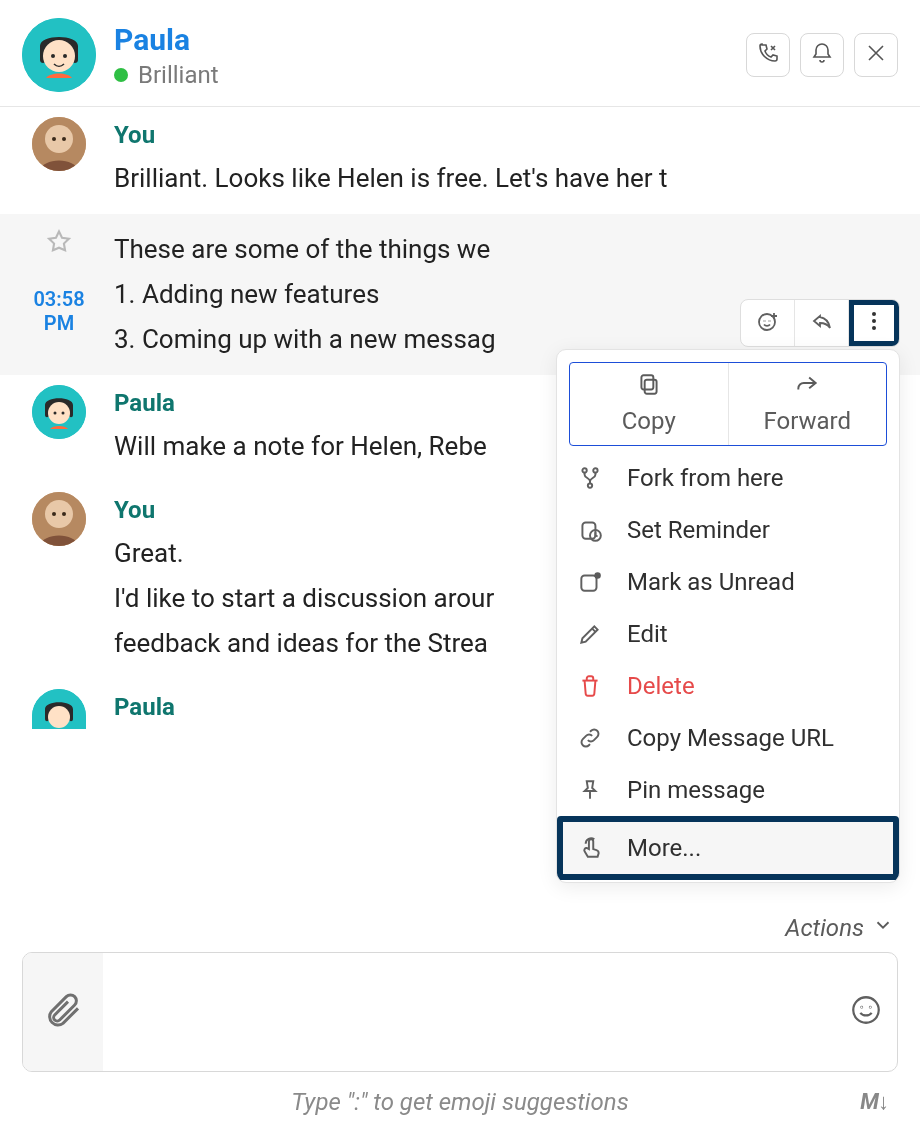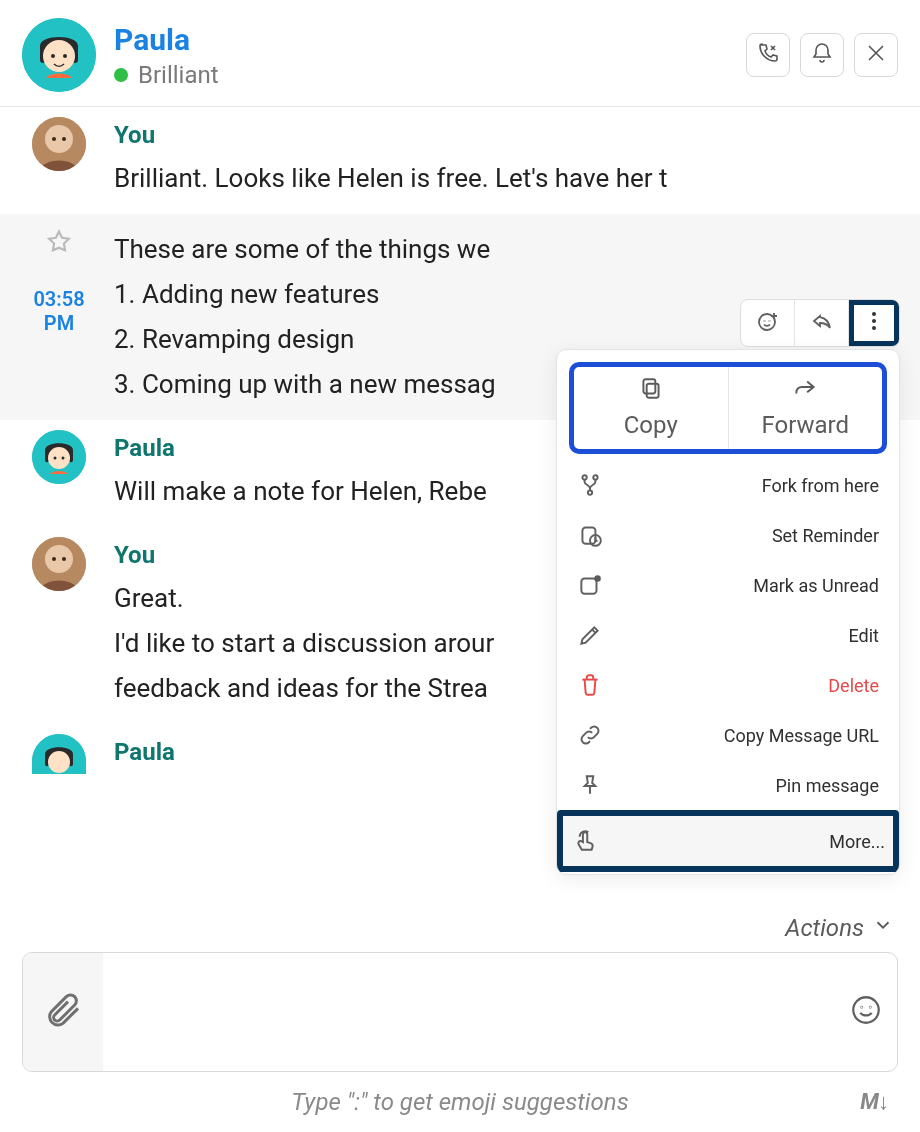--- a/index.html
+++ b/index.html
@@ -37,32 +37,32 @@
   
   .hover-bar { position:absolute; top:192px; right:20px; display:flex; border:1px solid #dedede; border-radius:8px; background:#fff; height:48px; overflow:hidden; z-index:3; }
   .hover-item { width:54px; display:flex; align-items:center; justify-content:center; border-right:1px solid #e5e5e5; color:#666; }
   .hover-item:last-child { border-right:none; }
   .hover-item svg { width:24px; height:24px; stroke:#606060; fill:none; stroke-width:1.8; }
   .hover-item.more { border:5px solid #06345a; border-radius:0; width:50px; }
   .hover-item.more svg { stroke:none; fill:#333; }
 
   
   .ctx { position:absolute; top:242px; right:20px; width:344px; background:#fff; border:1px solid #e3e3e3; border-radius:10px; box-shadow:0 4px 20px rgba(0,0,0,0.08); z-index:4; overflow:hidden; }
-  .ctx-top { display:flex; border-bottom:1px solid #eee; margin:12px 12px 6px 12px; border:5px solid #1d4ed8; border-radius:10px; overflow:hidden; }
+  .ctx-top { display:flex; border-bottom:1px solid #eee; margin:12px 12px 6px 12px; border:1px solid #1d4ed8; border-radius:4px; overflow:hidden; }
   .ctx-top-btn { flex:1; display:flex; flex-direction:column; align-items:center; justify-content:center; padding:8px 0 10px 0; color:#5b5b5b; font-size:24px; }
   .ctx-top-btn + .ctx-top-btn { border-left:1px solid #e6e6e6; }
   .ctx-top-btn svg { width:26px; height:26px; stroke:#5b5b5b; fill:none; stroke-width:1.8; margin-bottom:4px; }
-  .ctx-item { display:flex; align-items:center; padding:12px 20px; font-size:18px; color:#303030;justify-content:space-between; }
+  .ctx-item { display:flex; align-items:center; padding:12px 20px; font-size:24px; color:#303030; }
   .ctx-item.hover { background:#f6f6f6; }
   .ctx-item.danger .ctx-lbl { color:#e64a4a; }
   .ctx-item.danger svg { stroke:#e64a4a; }
   .ctx-item svg { width:26px; height:26px; stroke:#606060; fill:none; stroke-width:1.8; margin-right:24px; flex:0 0 auto; }
   .ctx-item .dot-ind { fill:#5b5b5b; }
   .ctx-more-wrap { border:6px solid #06345a; border-radius:4px; margin:0 0 2px 0; }
-  .ctx-more-wrap .ctx-item { padding:12px 8px; }
+  .ctx-more-wrap .ctx-item { padding:12px 14px; }
 
   
   .footer { border-top:0; padding:0 22px 6px 22px;font-style:italic; }
   .actions-row { display:flex; justify-content:flex-end; align-items:center; color:#5b5b5b; font-size:24px; padding:6px 4px 10px 0; }
   .actions-row svg { width:22px; height:22px; stroke:#5b5b5b; fill:none; stroke-width:2; margin-left:8px; }
   .composer { display:flex; border:1px solid #d8d8d8; border-radius:10px; height:120px; overflow:hidden; }
   .composer-attach { width:80px; background:#f6f6f6; display:flex; align-items:center; justify-content:center; }
   .composer-attach svg { width:40px; height:40px; stroke:#707070; fill:none; stroke-width:1.8; }
   .composer-body { flex:1; position:relative; }
   .composer-emoji { position:absolute; right:14px; top:50%; transform:translateY(-50%); }
@@ -155,21 +155,20 @@
         </span>
         <div class="ts">
           <div>03:58</div>
           <div>PM</div>
         </div>
       </div>
       <div class="msg-body">
         <div class="text">
           <p>These are some of the things we</p>
           <p>1. Adding new features</p>
-          <p>2. Revamping design</p>
           <p>3. Coming up with a new messag</p>
         </div>
       </div>
     </div>
 
     <div class="msg">
       <div class="msg-meta">
         <div class="avatar small avatar-paula">
           <svg viewBox="0 0 54 54">
               <circle cx="27" cy="27" r="27" fill="#22c1c3"></circle>

